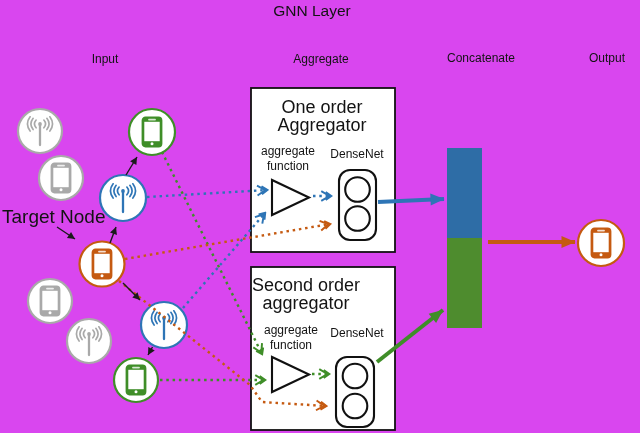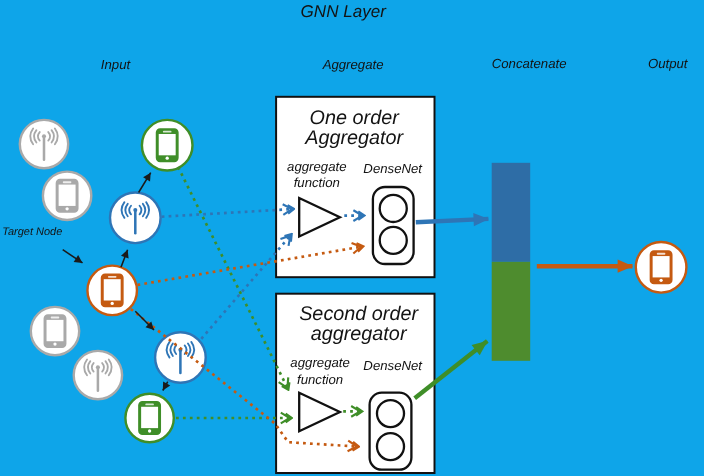--- a/index.html
+++ b/index.html
@@ -1,27 +1,27 @@
 <!DOCTYPE html>
 <html style="--blue: #2E75B6; --green: #3F8E28; --orange: #C55A11; --gray: #A9A9A9; --bar_blue: #2E6DA6; --bar_green: #4E8C2E;"><head>
 <meta charset="utf-8">
 <style>
   html,body { margin:0; padding:0; background:#ffffff; }
   .canvas {
-    position:relative; width:640px; height:433px; background:#0ea5e9;
-    font-family:"Liberation Sans", sans-serif; color:#111; overflow:hidden;font-style:italic;
+    position:relative; width:640px; height:433px; background:#d946ef;
+    font-family:"Liberation Sans", sans-serif; color:#111; overflow:hidden;
   }
   svg.diagram { position:absolute; left:0; top:0; }
   symbol { overflow:visible; }
 
   .lbl { position:absolute; white-space:nowrap; color:#131313; }
   .center { transform:translate(-50%,-50%); text-align:center; }
   .title    { font-size:15.5px; }
   .colhead  { font-size:12px; }
-  .target   { font-size:10px; }
+  .target   { font-size:19px; }
   .boxtitle { font-size:18px; line-height:18px; }
   .sublbl   { font-size:12px;  line-height:15px; }
 
   
   .st-blue   { stroke:var(--blue); }
   .st-green  { stroke:var(--green); }
   .st-orange { stroke:var(--orange); }
   .st-gray   { stroke:var(--gray); }
   .fi-blue   { fill:var(--blue); }
   .fi-green  { fill:var(--green); }
@@ -193,21 +193,21 @@
   <div class="lbl boxtitle center" style="left:322px; top:116px;">
     <div>One order</div>
     <div>Aggregator</div>
   </div>
   <div class="lbl sublbl center" style="left:288px; top:159px;">
     <div>aggregate</div>
     <div>function</div>
   </div>
   <div class="lbl sublbl center" style="left:357px; top:154px;">DenseNet</div>
 
-  <div class="lbl boxtitle center" style="left:326px; top:294px;">
+  <div class="lbl boxtitle center" style="left:306px; top:294px;">
     <div>Second order</div>
     <div>aggregator</div>
   </div>
   <div class="lbl sublbl center" style="left:291px; top:338px;">
     <div>aggregate</div>
     <div>function</div>
   </div>
   <div class="lbl sublbl center" style="left:357px; top:333px;">DenseNet</div>
 
 </div>

